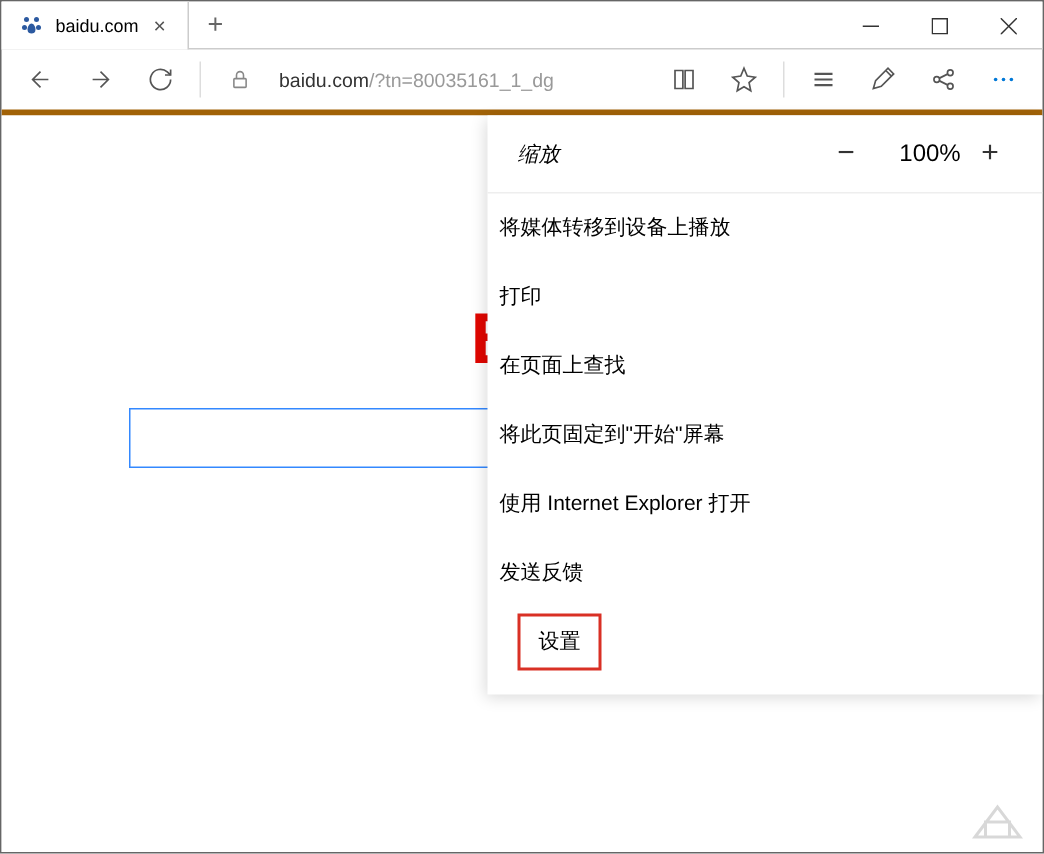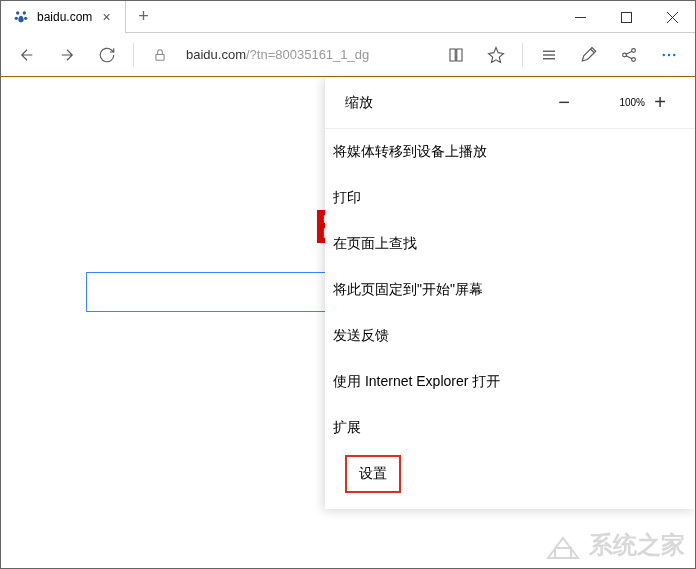--- a/index.html
+++ b/index.html
@@ -9,38 +9,38 @@
     .tab { display: flex; align-items: center; padding: 0 12px; gap: 8px; border-right: 1px solid #ccc; background: #f5f5f5; height: 32px; }
     .tab.active { background: #fff; }
     .favicon { width: 16px; height: 16px; color: #2c5aa0; }
     .tab-title { font-size: 12px; }
     .tab-close { font-size: 14px; color: #555; cursor: pointer; padding: 0 2px; }
     .new-tab { width: 36px; display: flex; align-items: center; justify-content: center; color: #666; font-size: 18px; cursor: pointer; }
     .titlebar-spacer { flex: 1; }
     .window-controls { display: flex; }
     .win-btn { width: 46px; height: 32px; display: flex; align-items: center; justify-content: center; color: #333; cursor: pointer; }
     
-    .toolbar { height: 44px; display: flex; align-items: center; padding: 0 8px; gap: 4px; border-bottom: 1px solid #a16207; }
+    .toolbar { height: 44px; display: flex; align-items: center; padding: 0 8px; gap: 4px; border-bottom: 4px solid #a16207; }
     .tool-btn { width: 36px; height: 36px; display: flex; align-items: center; justify-content: center; color: #555; cursor: pointer; }
     .tool-btn.active { color: #0078d7; }
     .divider { width: 1px; height: 24px; background: #ddd; margin: 0 4px; }
     .addressbar { flex: 1; display: flex; align-items: center; gap: 6px; height: 32px; padding: 0 4px; }
     .lock-icon { color: #888; }
     .url-text { font-size: 13px; color: #333; }
     .url-text .dim { color: #999; }
     
     .content { position: relative; height: calc(100% - 76px); background: #fff; overflow: hidden; }
     .baidu-logo { position: absolute; top: 122px; left: 50%; transform: translateX(-50%); font-size: 48px; font-weight: bold; color: #e10601; font-family: Arial, sans-serif; letter-spacing: -2px; }
     .search-box { position: absolute; top: 195px; left: 85px; width: 420px; height: 40px; border: 1px solid #3388ff; }
     
     .menu { position: absolute; top: 76px; right: 0; width: 370px; background: #fff; box-shadow: -2px 2px 10px rgba(0,0,0,0.15); z-index: 10; padding-bottom: 12px; }
     .menu-zoom { display: flex; align-items: center; padding: 14px 20px; border-bottom: 1px solid #eee; }
-    .zoom-label { flex: 1; font-size: 14px; color: #000; }
+    .zoom-label { flex: 1; font-size: 14px; color: #000; font-style: italic; }
     .zoom-btn { width: 30px; text-align: center; font-size: 20px; color: #333; cursor: pointer; }
-    .zoom-value { width: 50px; text-align: right; font-size: 10px; margin-left: 16px; }
+    .zoom-value { width: 50px; text-align: center; font-size: 16px; margin-left: 16px; }
     .menu-item { padding: 14px 8px; font-size: 14px; color: #000; cursor: pointer; }
     .menu-item.highlighted { outline: 2px solid #d93025; outline-offset: -2px; display: inline-block; margin-left: 20px; padding: 10px 14px; }
     .menu-last-wrap { padding: 4px 0; }
     
     .watermark { position: absolute; bottom: 6px; right: 10px; color: rgba(100,100,100,0.25); font-size: 24px; font-weight: bold; z-index: 20; pointer-events: none; display:flex; align-items:center; gap:6px;}
     .watermark svg { opacity:0.25; }
   </style>
 </head>
 <body>
 
@@ -157,26 +157,24 @@
   <div class="menu-zoom">
     <span class="zoom-label">缩放</span>
     <span class="zoom-btn">−</span>
     <span class="zoom-value">100%</span>
     <span class="zoom-btn">+</span>
   </div>
   <div class="menu-item">将媒体转移到设备上播放</div>
   <div class="menu-item">打印</div>
   <div class="menu-item">在页面上查找</div>
   <div class="menu-item">将此页固定到"开始"屏幕</div>
+  <div class="menu-item">使用 Internet Explorer 打开</div>
   <div class="menu-item">发送反馈</div>
-  <div class="menu-item">使用 Internet Explorer 打开</div>
-  <div class="menu-item">扩展</div>
   <div class="menu-last-wrap">
     <div class="menu-item highlighted">设置</div>
   </div>
 </div>
 
 <div class="watermark">
   <svg width="40" height="34" viewBox="0 0 40 34" fill="none" stroke="#666" stroke-width="2">
       <path d="M5 30 L20 10 L35 30 Z M12 30 V20 H28 V30"></path>
     </svg>
-  <span>系统之家</span>
 </div>
 
 </body></html>

